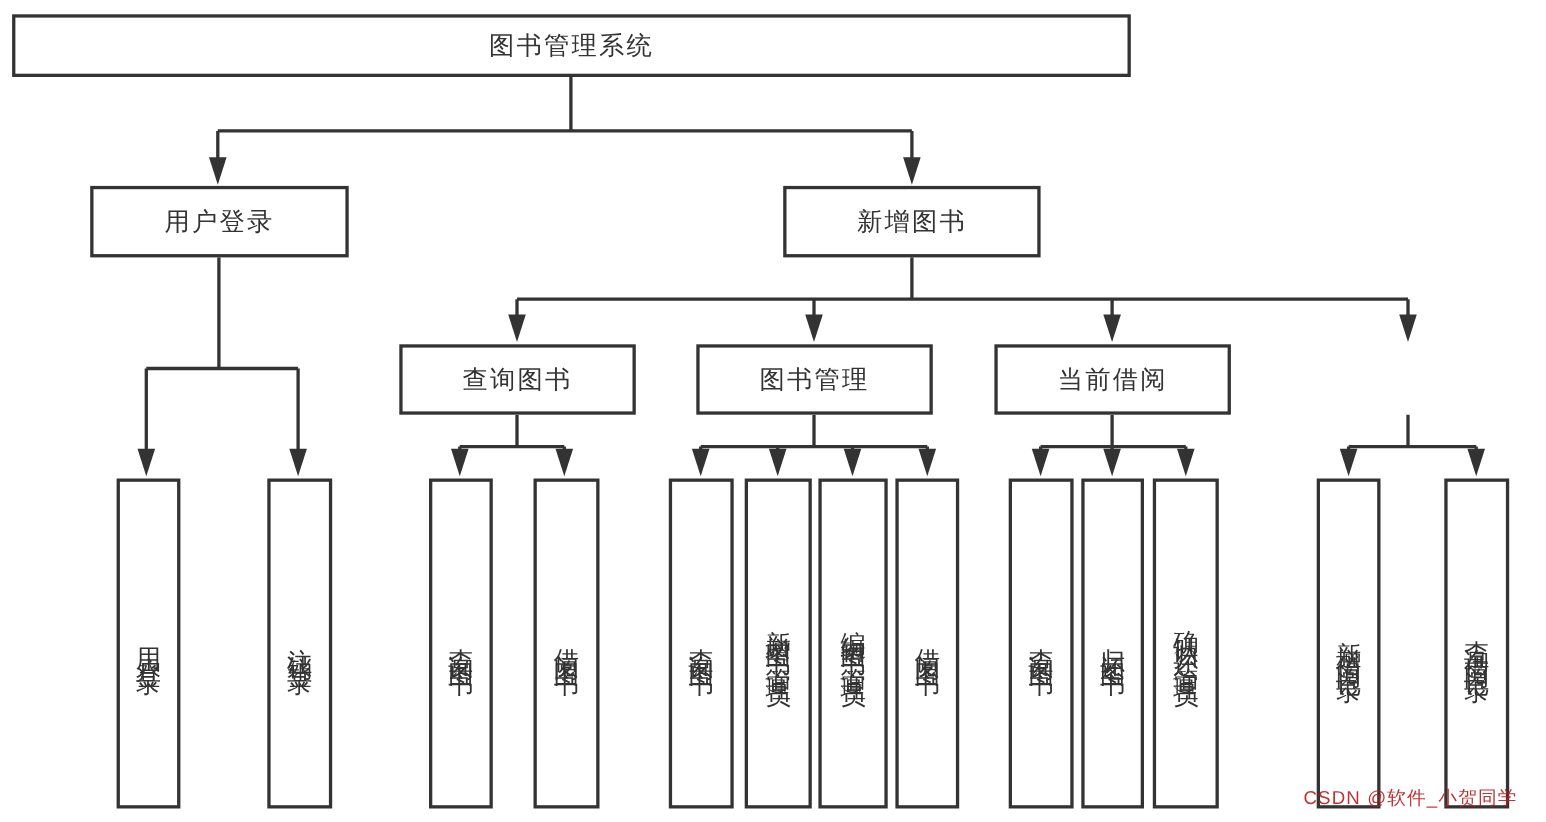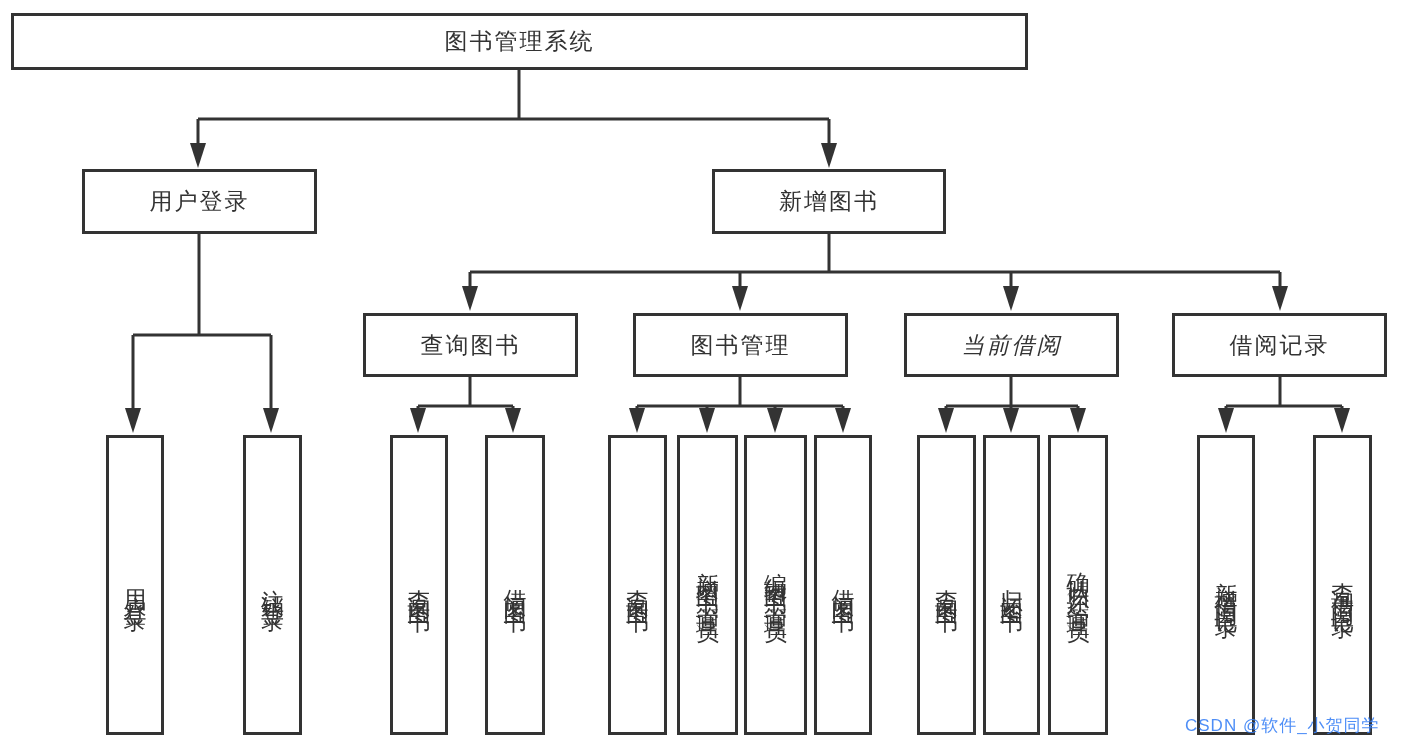--- a/index.html
+++ b/index.html
@@ -41,21 +41,21 @@
     letter-spacing: 7px;
     white-space: normal;
   }
   .watermark {
     position: absolute;
     left: 1185px;
     top: 714px;
     width: 215px;
     font-size: 17px;
     letter-spacing: 1px;
-    color: #3b82f6;
+    color: #b91c1c;
     opacity: 0.9;
     z-index: 5;
     white-space: nowrap;
   }
 </style>
 </head>
 <body>
 
 <div class="canvas">
 
@@ -105,25 +105,22 @@
   <div class="node" style="left:712px; top:169px; width:234px; height:65px;">
     <span class="lbl">新增图书</span>
   </div>
 
   <div class="node" style="left:363px; top:313px; width:215px; height:64px;">
     <span class="lbl">查询图书</span>
   </div>
   <div class="node" style="left:633px; top:313px; width:215px; height:64px;">
     <span class="lbl">图书管理</span>
   </div>
-  <div class="node" style="left:904px; top:313px; width:215px; height:64px;font-style:italic;">
+  <div class="node" style="left:904px; top:313px; width:215px; height:64px;">
     <span class="lbl">当前借阅</span>
-  </div>
-  <div class="node" style="left:1172px; top:313px; width:215px; height:64px;">
-    <span class="lbl">借阅记录</span>
   </div>
 
   <div class="node leaf" style="left:106px; top:435px; width:58px; height:300px;">
     <span class="lbl">用户登录</span>
   </div>
   <div class="node leaf" style="left:243px; top:435px; width:59px; height:300px;">
     <span class="lbl">注销登录</span>
   </div>
 
   <div class="node leaf" style="left:390px; top:435px; width:58px; height:300px;">

